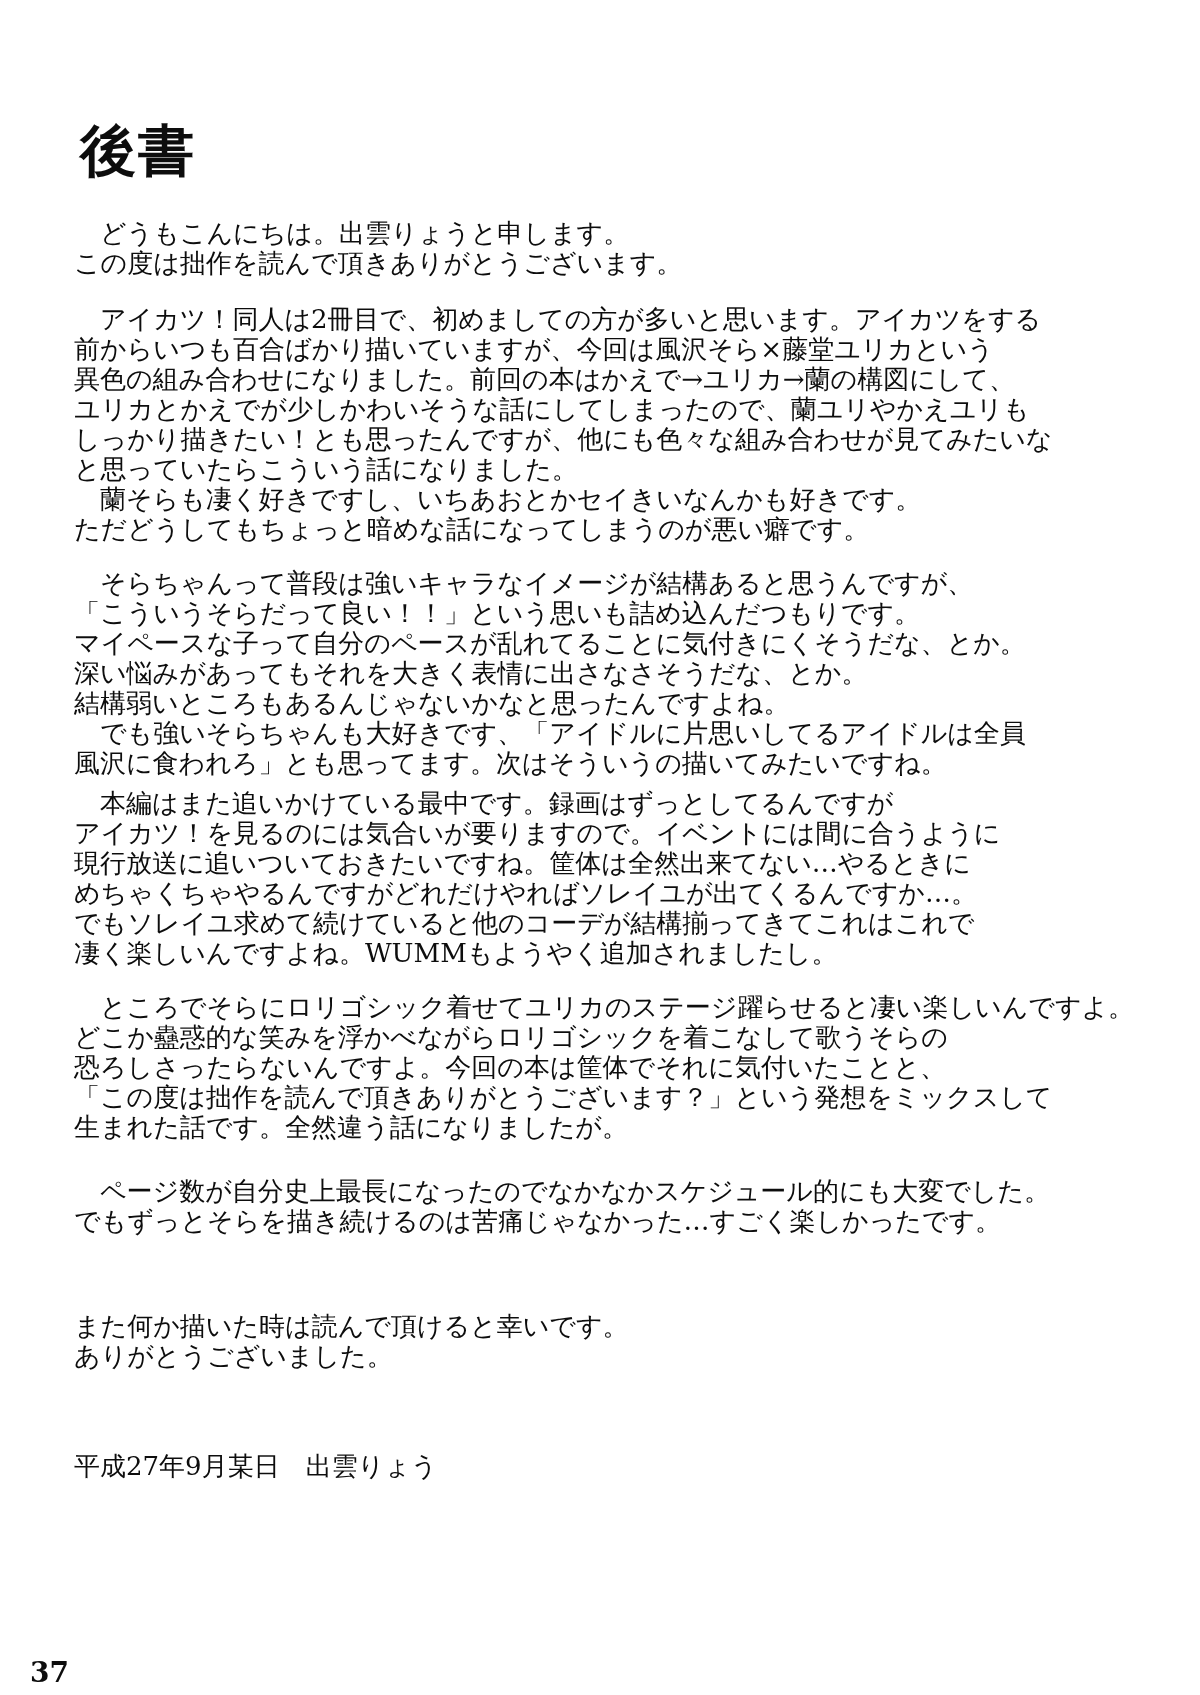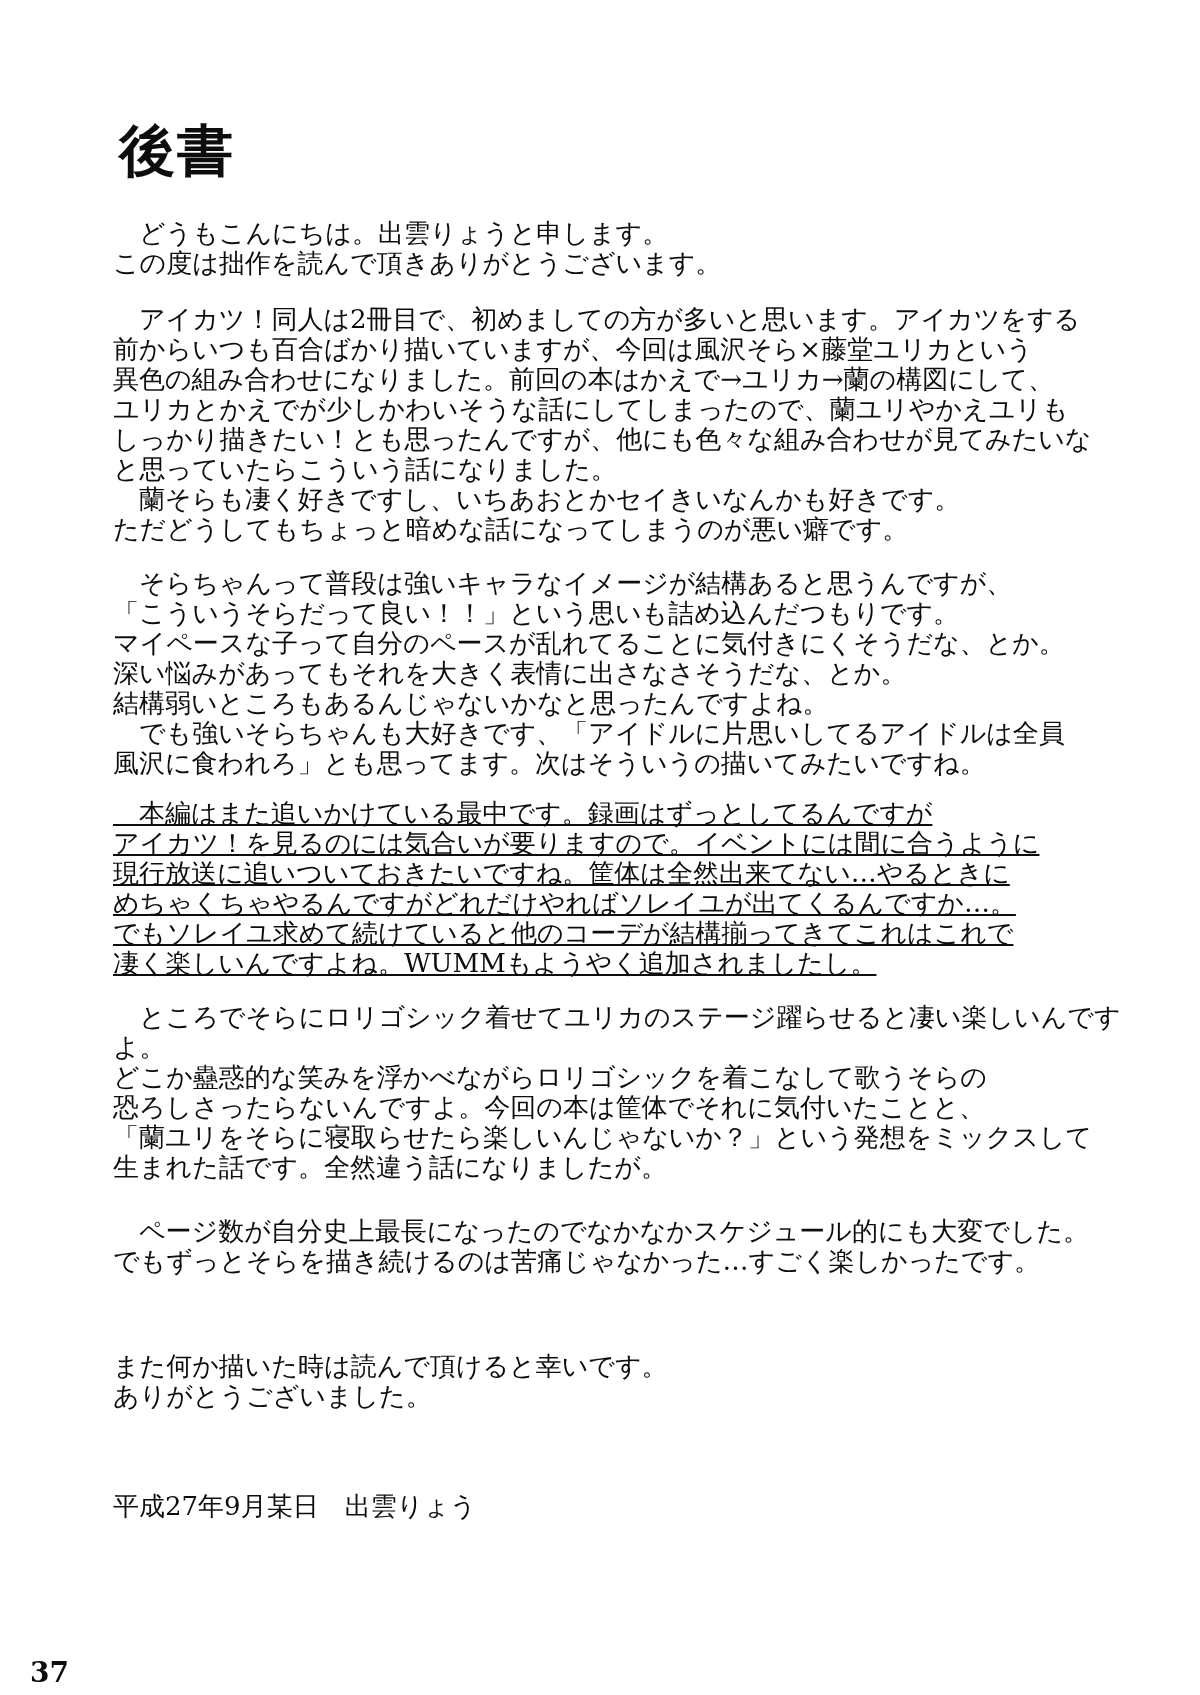--- a/index.html
+++ b/index.html
@@ -10,40 +10,40 @@
     background: #ffffff;
     color: #0d0d0d;
     font-family: "DejaVu Serif", "Liberation Serif", serif;
     position: relative;
     overflow: hidden;
   }
   .content {
     position: absolute;
     top: 0; left: 0;
     width: 100%; height: 100%;
-    padding: 122px 28px 0 113px;
+    padding: 122px 28px 0 74px;
   }
   .title {
     font-size: 56px;
     font-weight: 700;
     line-height: 1;
     margin: 0 0 0 6px;
     letter-spacing: 2px;
   }
   .para {
     font-size: 26px;
     line-height: 30px;
     margin: 0;
     white-space: pre-line;
     letter-spacing: 0px;
   }
   .p1 { margin-top: 40px; }
   .p2 { margin-top: 26px; }
   .p3 { margin-top: 24px; }
-  .p4 { margin-top: 20px; text-decoration: underline; }
+  .p4 { margin-top: 10px; }
   .p5 { margin-top: 24px; }
   .p6 { margin-top: 34px; }
   .p7 { margin-top: 75px; }
   .signature {
     margin-top: 80px;
     font-size: 26px;
     line-height: 30px;
     white-space: pre-line;
   }
   .page-number {
@@ -83,21 +83,21 @@
   <p class="para p4">　本編はまた追いかけている最中です。録画はずっとしてるんですが
 アイカツ！を見るのには気合いが要りますので。イベントには間に合うように
 現行放送に追いついておきたいですね。筐体は全然出来てない…やるときに
 めちゃくちゃやるんですがどれだけやればソレイユが出てくるんですか…。
 でもソレイユ求めて続けていると他のコーデが結構揃ってきてこれはこれで
 凄く楽しいんですよね。WUMMもようやく追加されましたし。</p>
 
   <p class="para p5">　ところでそらにロリゴシック着せてユリカのステージ躍らせると凄い楽しいんですよ。
 どこか蠱惑的な笑みを浮かべながらロリゴシックを着こなして歌うそらの
 恐ろしさったらないんですよ。今回の本は筐体でそれに気付いたことと、
-「蘭ユリをそらに寝取らせたら楽しいんじゃないか？」という発想をミックスして
+「この度は拙作を読んで頂きありがとうございます？」という発想をミックスして
 生まれた話です。全然違う話になりましたが。</p>
 
   <p class="para p6">　ページ数が自分史上最長になったのでなかなかスケジュール的にも大変でした。
 でもずっとそらを描き続けるのは苦痛じゃなかった…すごく楽しかったです。</p>
 
   <p class="para p7">また何か描いた時は読んで頂けると幸いです。
 ありがとうございました。</p>
 
   <p class="signature">平成27年9月某日　出雲りょう</p>
 </div>

